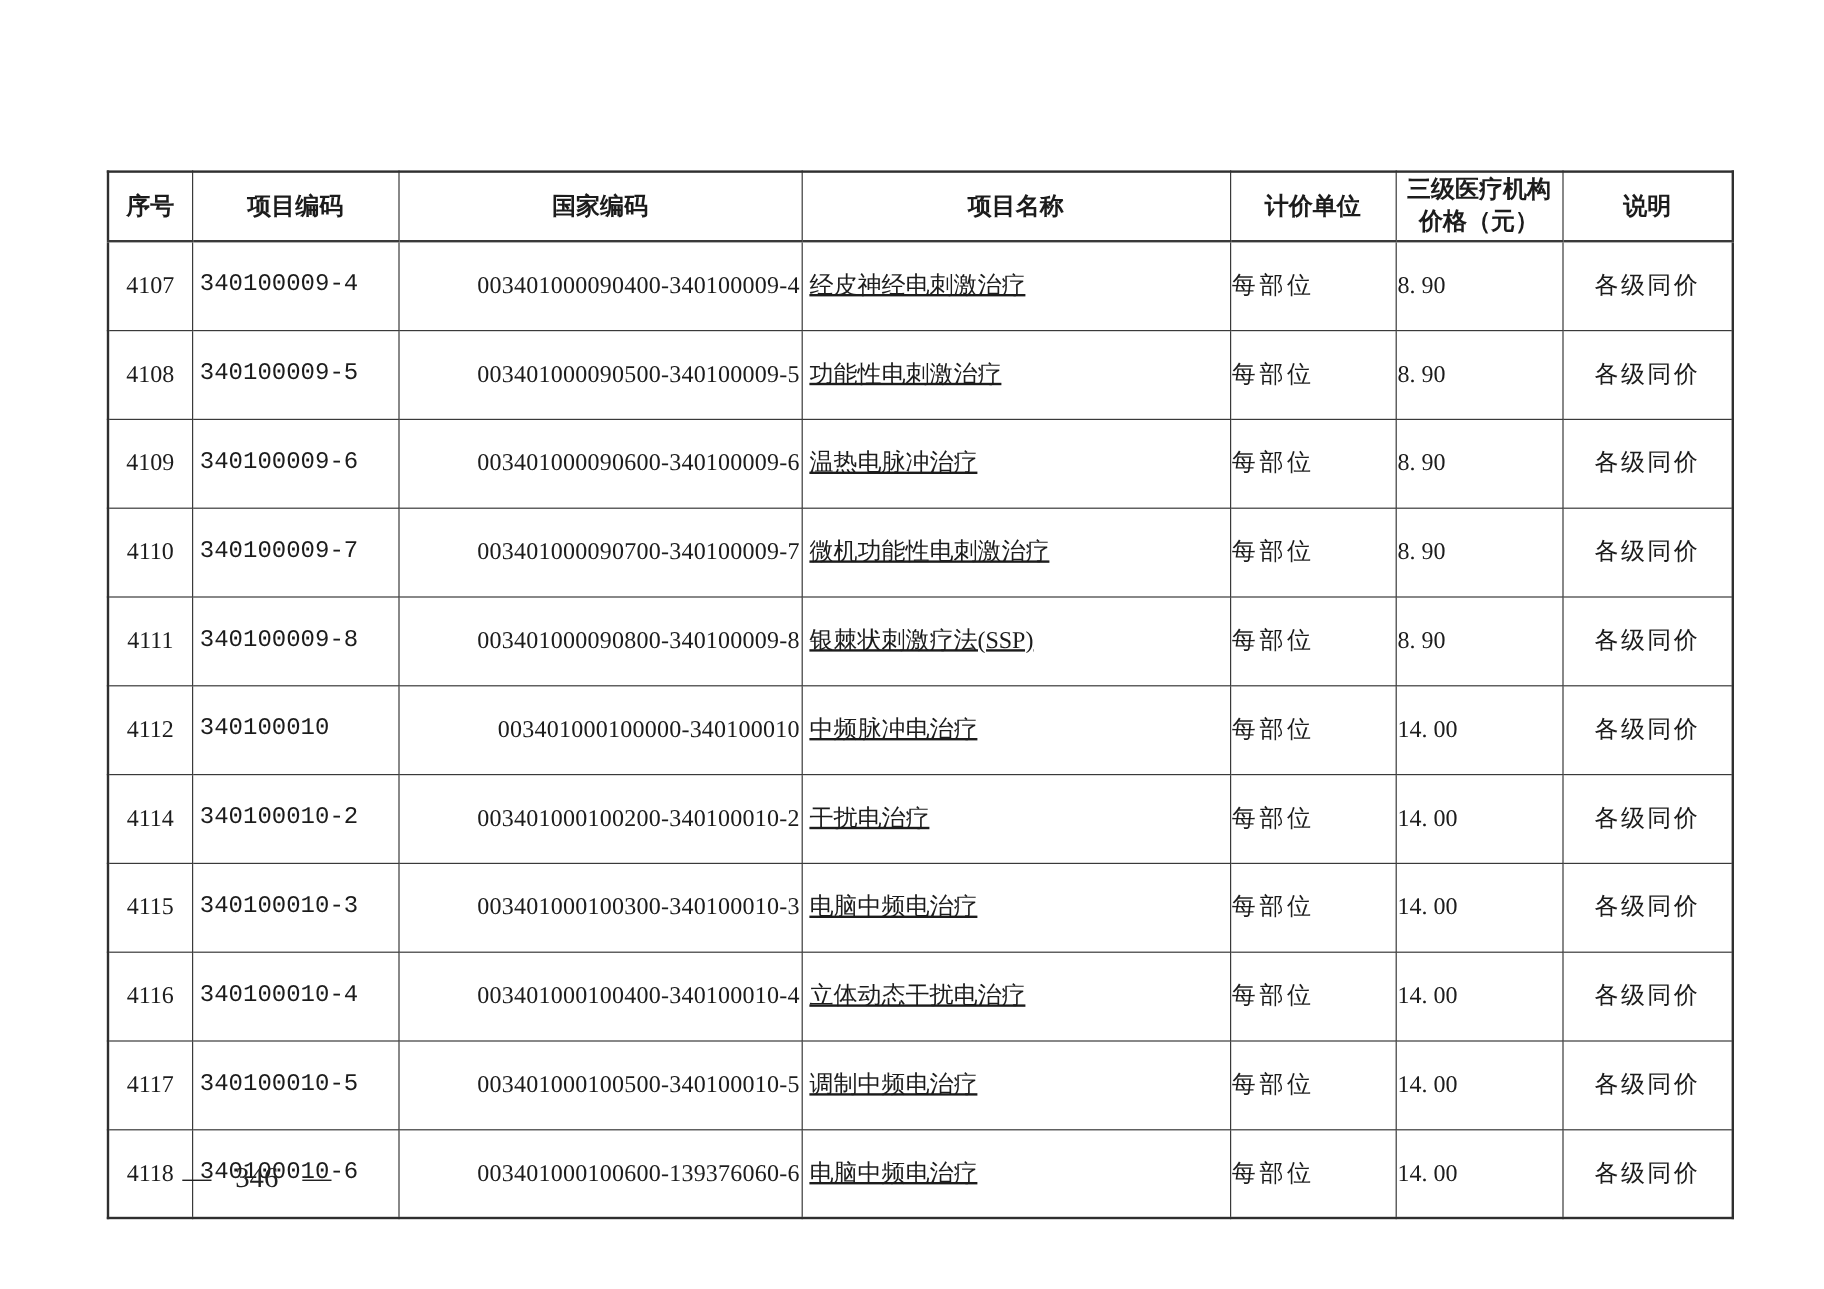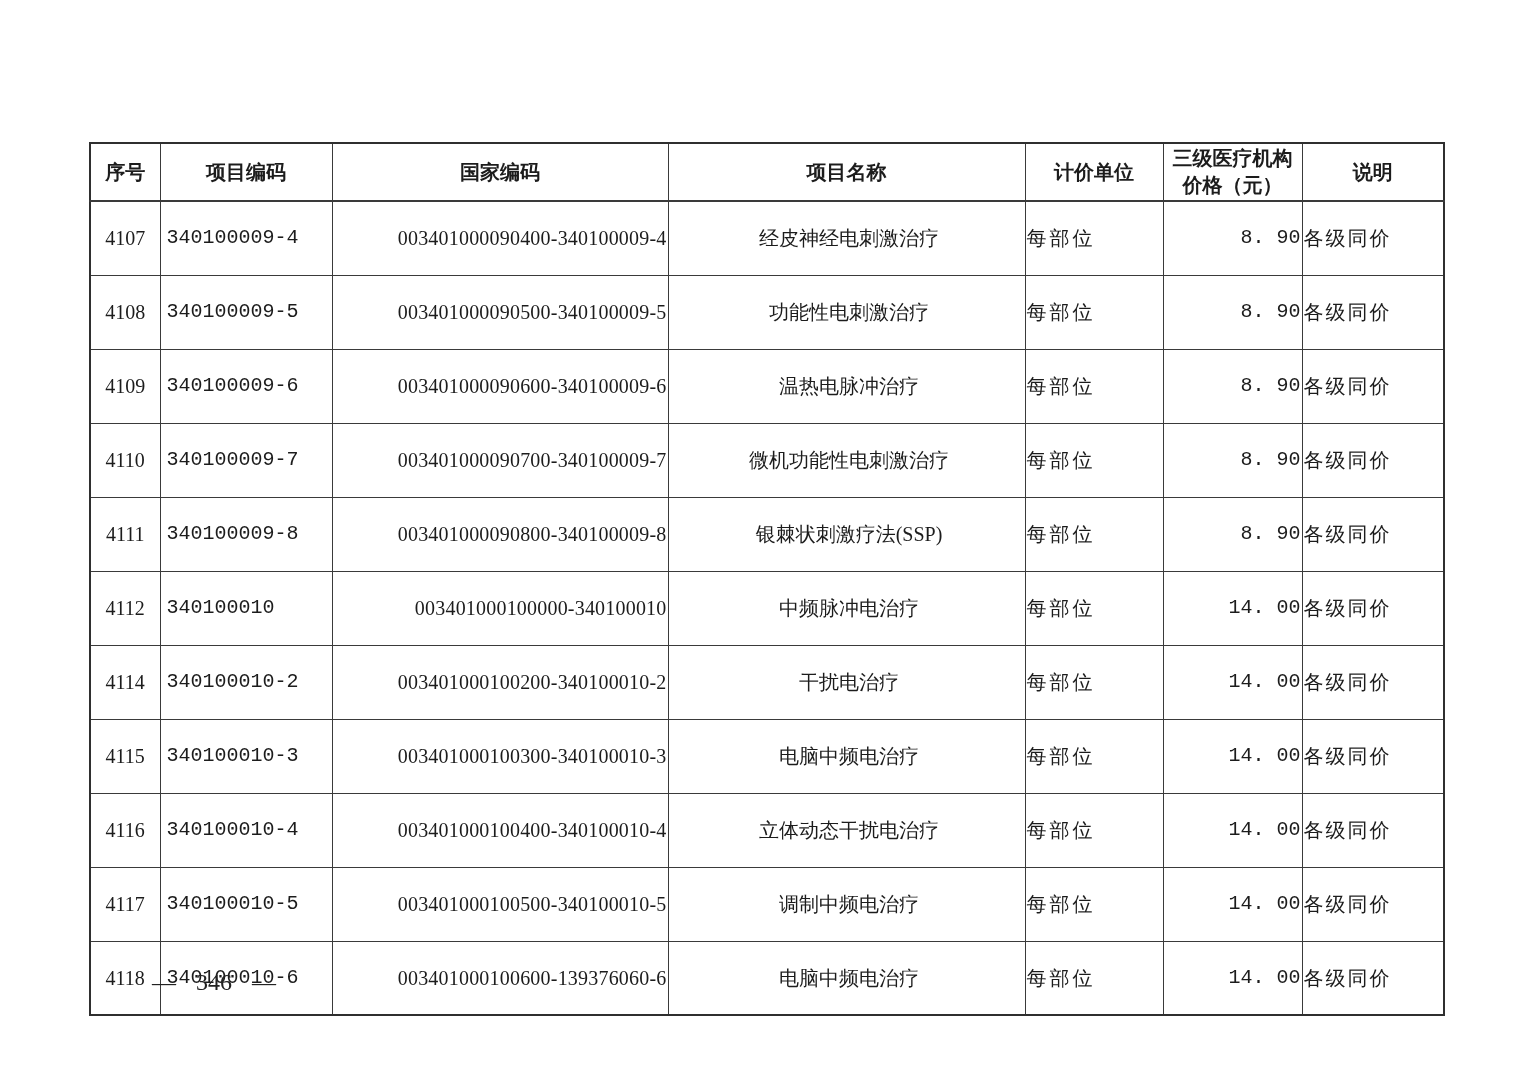--- a/index.html
+++ b/index.html
@@ -41,24 +41,24 @@
     line-height: 1.35;
   }
   .price-table th.h-price { white-space: pre-line; }
   .price-table td {
     font-size: 20px;
     line-height: 1.2;
   }
   .c-seq  { text-align: center; }
   .c-code { text-align: left; padding-left: 6px; font-family: Liberation Mono, monospace; }
   .c-ncode{ text-align: right; padding-left: 5px; letter-spacing: 0.2px; }
-  .c-name { text-align: center; padding-left: 6px; }
+  .c-name { text-align: left; padding-left: 6px; text-decoration: underline; }
   .c-unit { letter-spacing: 3px; }
-  .c-price{ text-align: right; font-family: Liberation Mono, monospace; }
-  .c-note { letter-spacing: 2px; }
+  .c-price{ text-align: left; }
+  .c-note { text-align: center; letter-spacing: 2px; }
   .footer-page-number {
     position: absolute;
     left: 152px;
     top: 969px;
     font-size: 24px;
     word-spacing: 14px;
     color: #222222;
   }
 </style>
 </head>

